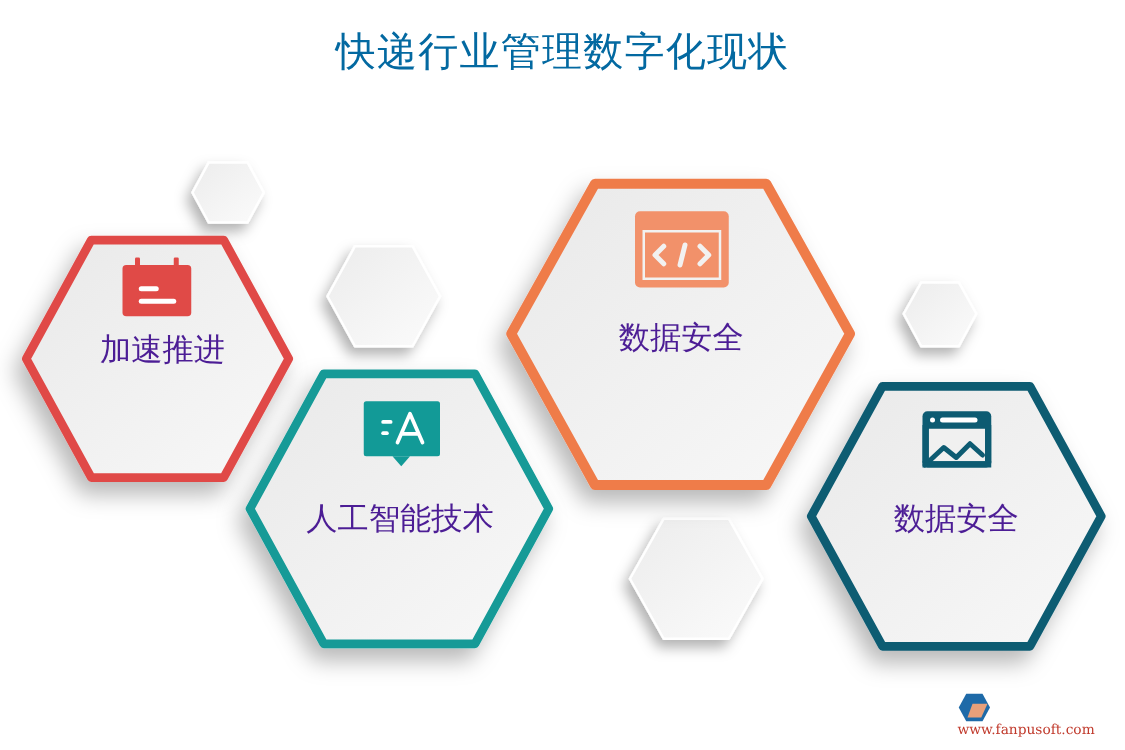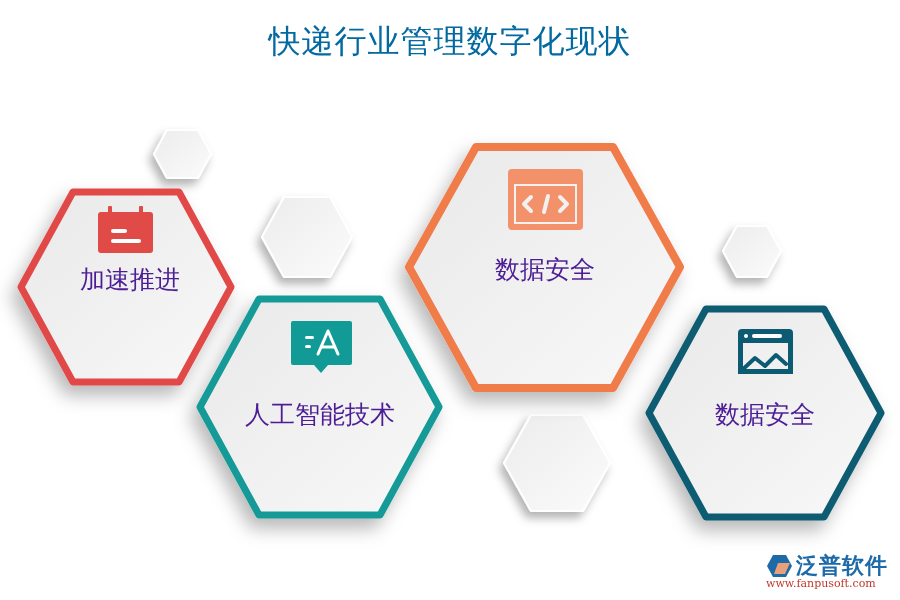--- a/index.html
+++ b/index.html
@@ -127,15 +127,14 @@
     <polygon points="778,563 790,563 785,574 774,574" fill="#e8a07a"></polygon>
   </g>
 </svg>
 
 <div class="label" style="left:60px; top:263px; width:140px;">加速推进</div>
 <div class="label" style="left:225px; top:398px; width:190px;">人工智能技术</div>
 <div class="label" style="left:460px; top:253px; width:170px;">数据安全</div>
 <div class="label" style="left:700px; top:398px; width:130px;">数据安全</div>
 
 <div class="logo">
-  <div class="logo-name">泛普软件</div>
   <div class="logo-url">www.fanpusoft.com</div>
 </div>
 
 </body></html>

